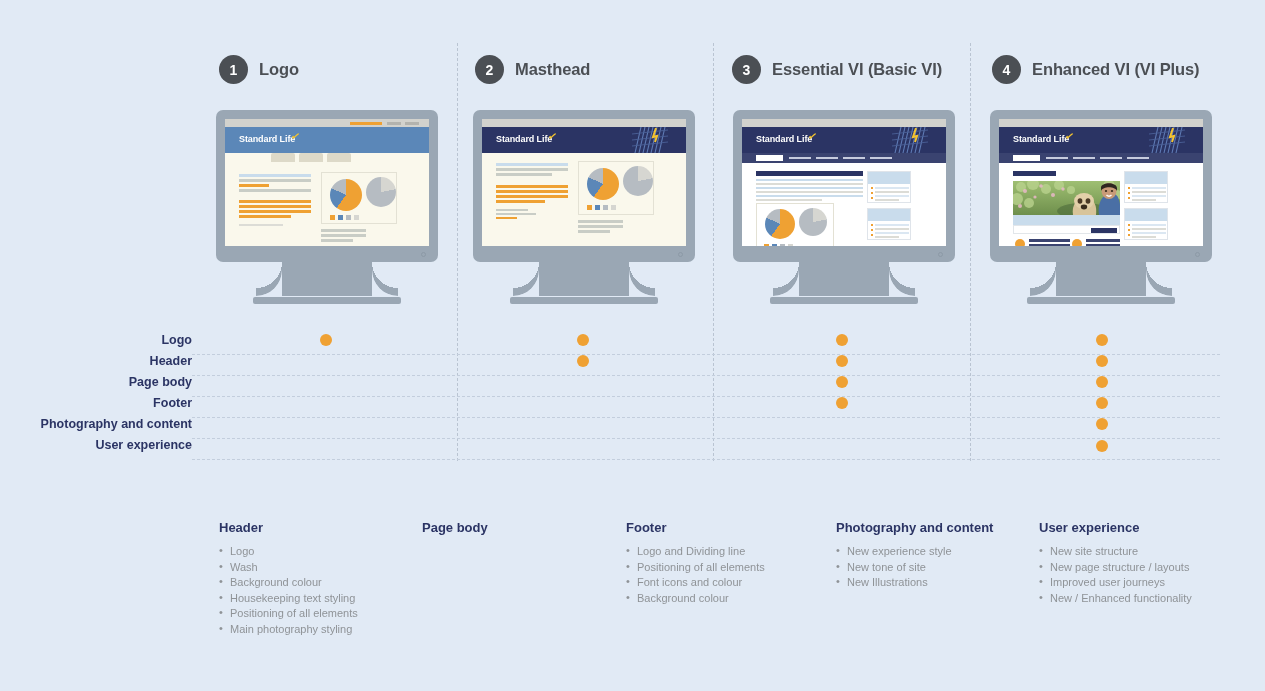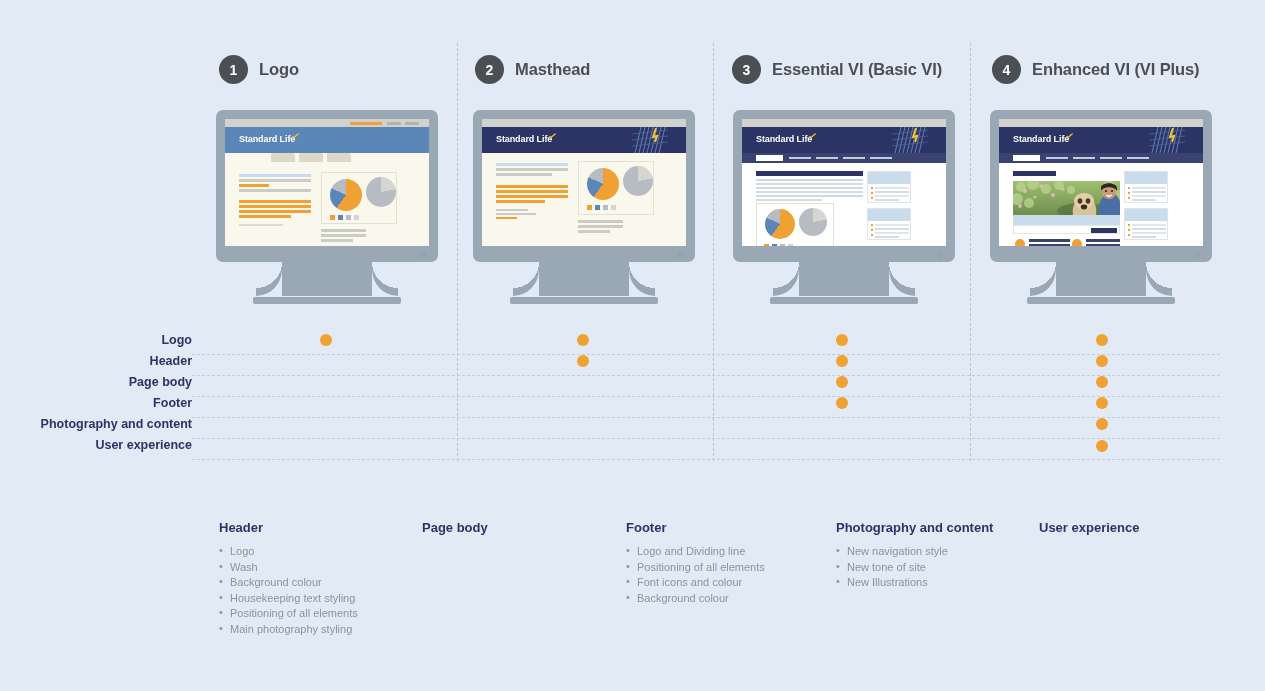--- a/index.html
+++ b/index.html
@@ -668,23 +668,29 @@
       <li>Logo and Dividing line</li>
       <li>Positioning of all elements</li>
       <li>Font icons and colour</li>
       <li>Background colour</li>
     </ul>
   </div>
 
   <div class="listcol" style="left:836px;width:200px">
     <div class="list-title">Photography and content</div>
     <ul class="list-ul">
-      <li>New navigation style</li>
+      <li>New experience style</li>
       <li>New tone of site</li>
       <li>New Illustrations</li>
     </ul>
   </div>
 
   <div class="listcol" style="left:1039px;width:210px">
     <div class="list-title">User experience</div>
+    <ul class="list-ul">
+      <li>New site structure</li>
+      <li>New page structure / layouts</li>
+      <li>Improved user journeys</li>
+      <li>New / Enhanced functionality</li>
+    </ul>
   </div>
 
 </div>
 
 </body></html>

